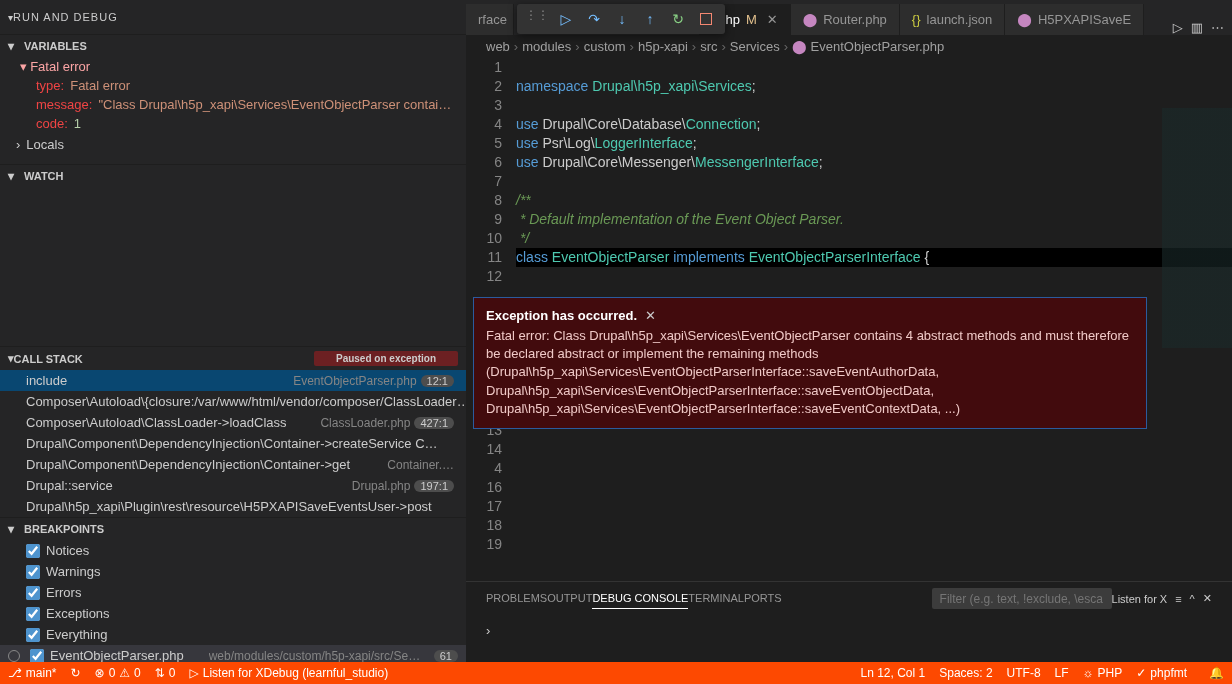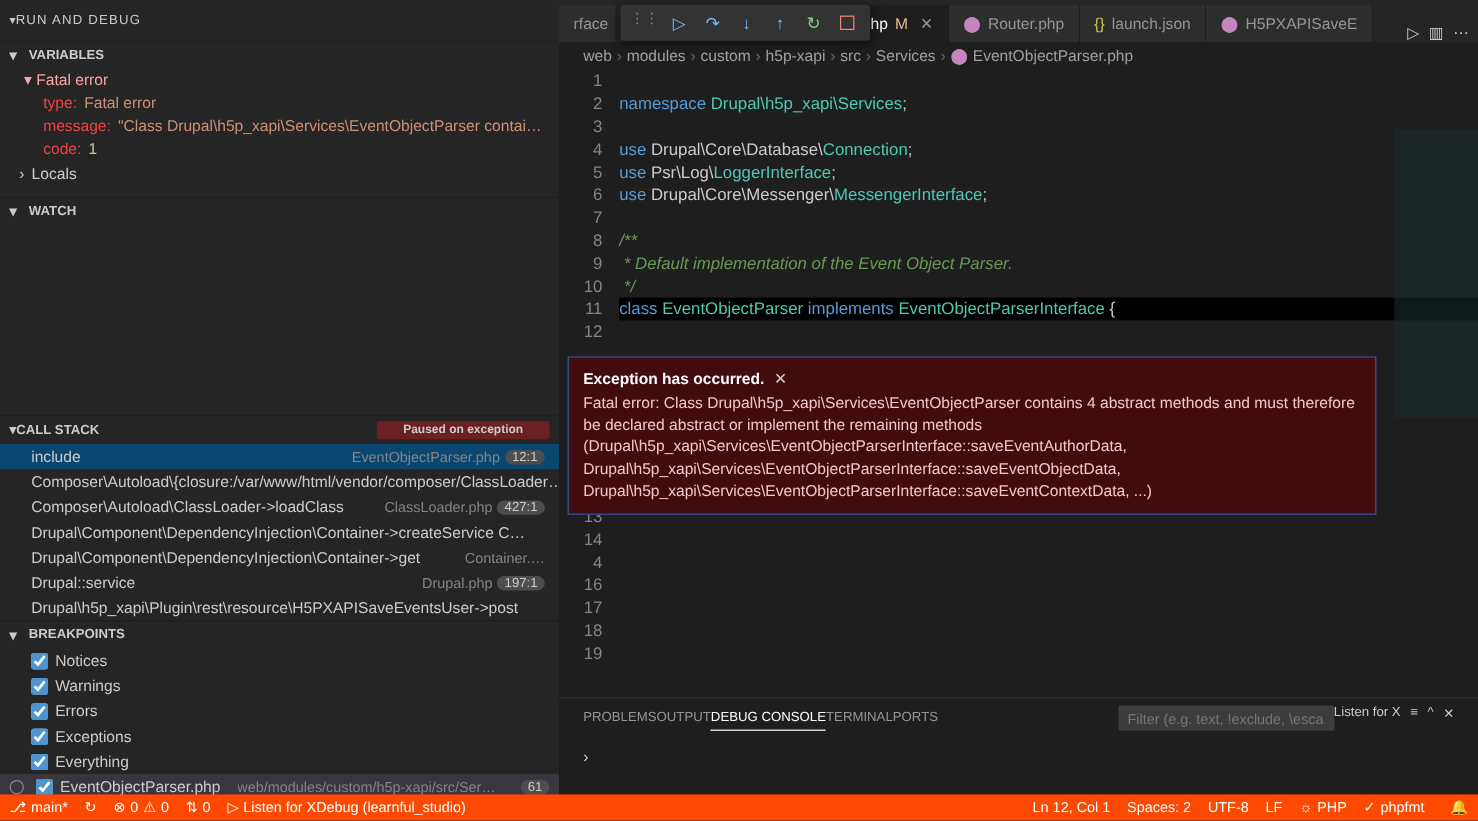--- a/index.html
+++ b/index.html
@@ -43,21 +43,21 @@
 .callstack-hdr{display:flex;align-items:center;padding:4px 8px;font-size:11px;font-weight:700}
 .cs-pause-badge{margin-left:auto;color:#ccc;background:#6c2022;padding:2px 22px;border-radius:2px;font-size:10px}
 .cs-row{padding:3px 12px 3px 26px;font-size:13px;color:#ccc;display:flex;align-items:center;white-space:nowrap;overflow:hidden}
 .cs-row.active{background:#094771}
 .cs-file{color:#858585;margin-left:auto;font-size:12px}
 .cs-badge{background:#4d4d4d;color:#ccc;padding:0 6px;border-radius:8px;font-size:11px;margin-left:4px}
 .bp-row{padding:3px 12px 3px 26px;display:flex;align-items:center;gap:6px}
 .bp-check{width:14px;height:14px;accent-color:#4e94ce}
 .bp-circle{width:12px;height:12px;border:1px solid #888;border-radius:50%;margin-right:4px}
 .bp-file-row{padding:3px 8px;display:flex;align-items:center;gap:6px;background:#37373d}
-.bp-file-path{color:#858585;font-size:12px;margin-left:8px;overflow:hidden;text-overflow:ellipsis;white-space:nowrap;flex:1}
+.bp-file-path{color:#858585;font-size:12px;margin-left:19px;overflow:hidden;text-overflow:ellipsis;white-space:nowrap;flex:1}
 .editor{flex:1;background:#1e1e1e;display:flex;flex-direction:column;position:relative}
 .breadcrumb{padding:4px 20px;font-size:13px;color:#a0a0a0;display:flex;align-items:center;gap:4px;flex-wrap:wrap}
 .breadcrumb .sep{color:#666}
 .breadcrumb .php-icon{color:#c586c0}
 .code-area{flex:1;display:flex;font-family:Menlo,Consolas,monospace;font-size:14px;position:relative;overflow:hidden}
 .gutter{width:50px;text-align:right;color:#858585;padding-right:14px;user-select:none}
 .gutter div{height:19px;line-height:19px}
 .code-lines{flex:1}
 .code-lines>div{height:19px;line-height:19px;white-space:pre}
 .code-highlighted{background:#000000}
@@ -70,21 +70,21 @@
 .exception-box{position:absolute;left:473px;top:297px;width:674px;background:#420b0d;border:1px solid #2b5b9e;padding:10px 12px;color:#f0c9c7;font-family:Menlo,monospace;font-size:13px;z-index:5}
 .exc-title{color:#fff;font-weight:700;margin-bottom:4px;font-family:'Segoe UI';display:flex;align-items:center;gap:8px}
 .exc-close{color:#ccc;font-weight:normal}
 .exc-body{line-height:1.4}
 .minimap{position:absolute;right:0;top:50px;width:70px;height:240px;background:linear-gradient(#1a2a2a,#1a2a2a);opacity:0.6}
 .bottom-panel{position:absolute;left:466px;bottom:18px;right:0;height:85px;background:#1e1e1e;border-top:1px solid #333}
 .panel-tabs{display:flex;padding:6px 20px;font-size:11px;color:#969696}
 .panel-tab{cursor:pointer;padding:4px 0}
 .panel-tab.active{color:#fff;border-bottom:1px solid #fff}
 .panel-filter{margin-left:auto;background:#3c3c3c;border:none;color:#ccc;padding:3px 8px;font-size:12px;width:180px;border-radius:2px}
-.panel-right{display:flex;gap:8px;align-items:flex-start;color:#ccc}
+.panel-right{display:flex;gap:8px;align-items:center;color:#ccc}
 .statusbar{position:absolute;bottom:0;left:0;right:0;height:22px;background:#fd4901;color:#fff;display:flex;align-items:center;font-size:12px;padding:0 8px;gap:14px}
 .sb-item{display:flex;align-items:center;gap:4px}
 .sb-right{margin-left:auto;display:flex;gap:14px}
 .sb-bell{margin-left:8px}
 .blank-space{height:135px}
 </style>
 </head>
 <body>
 
 <div class="top-bar">

